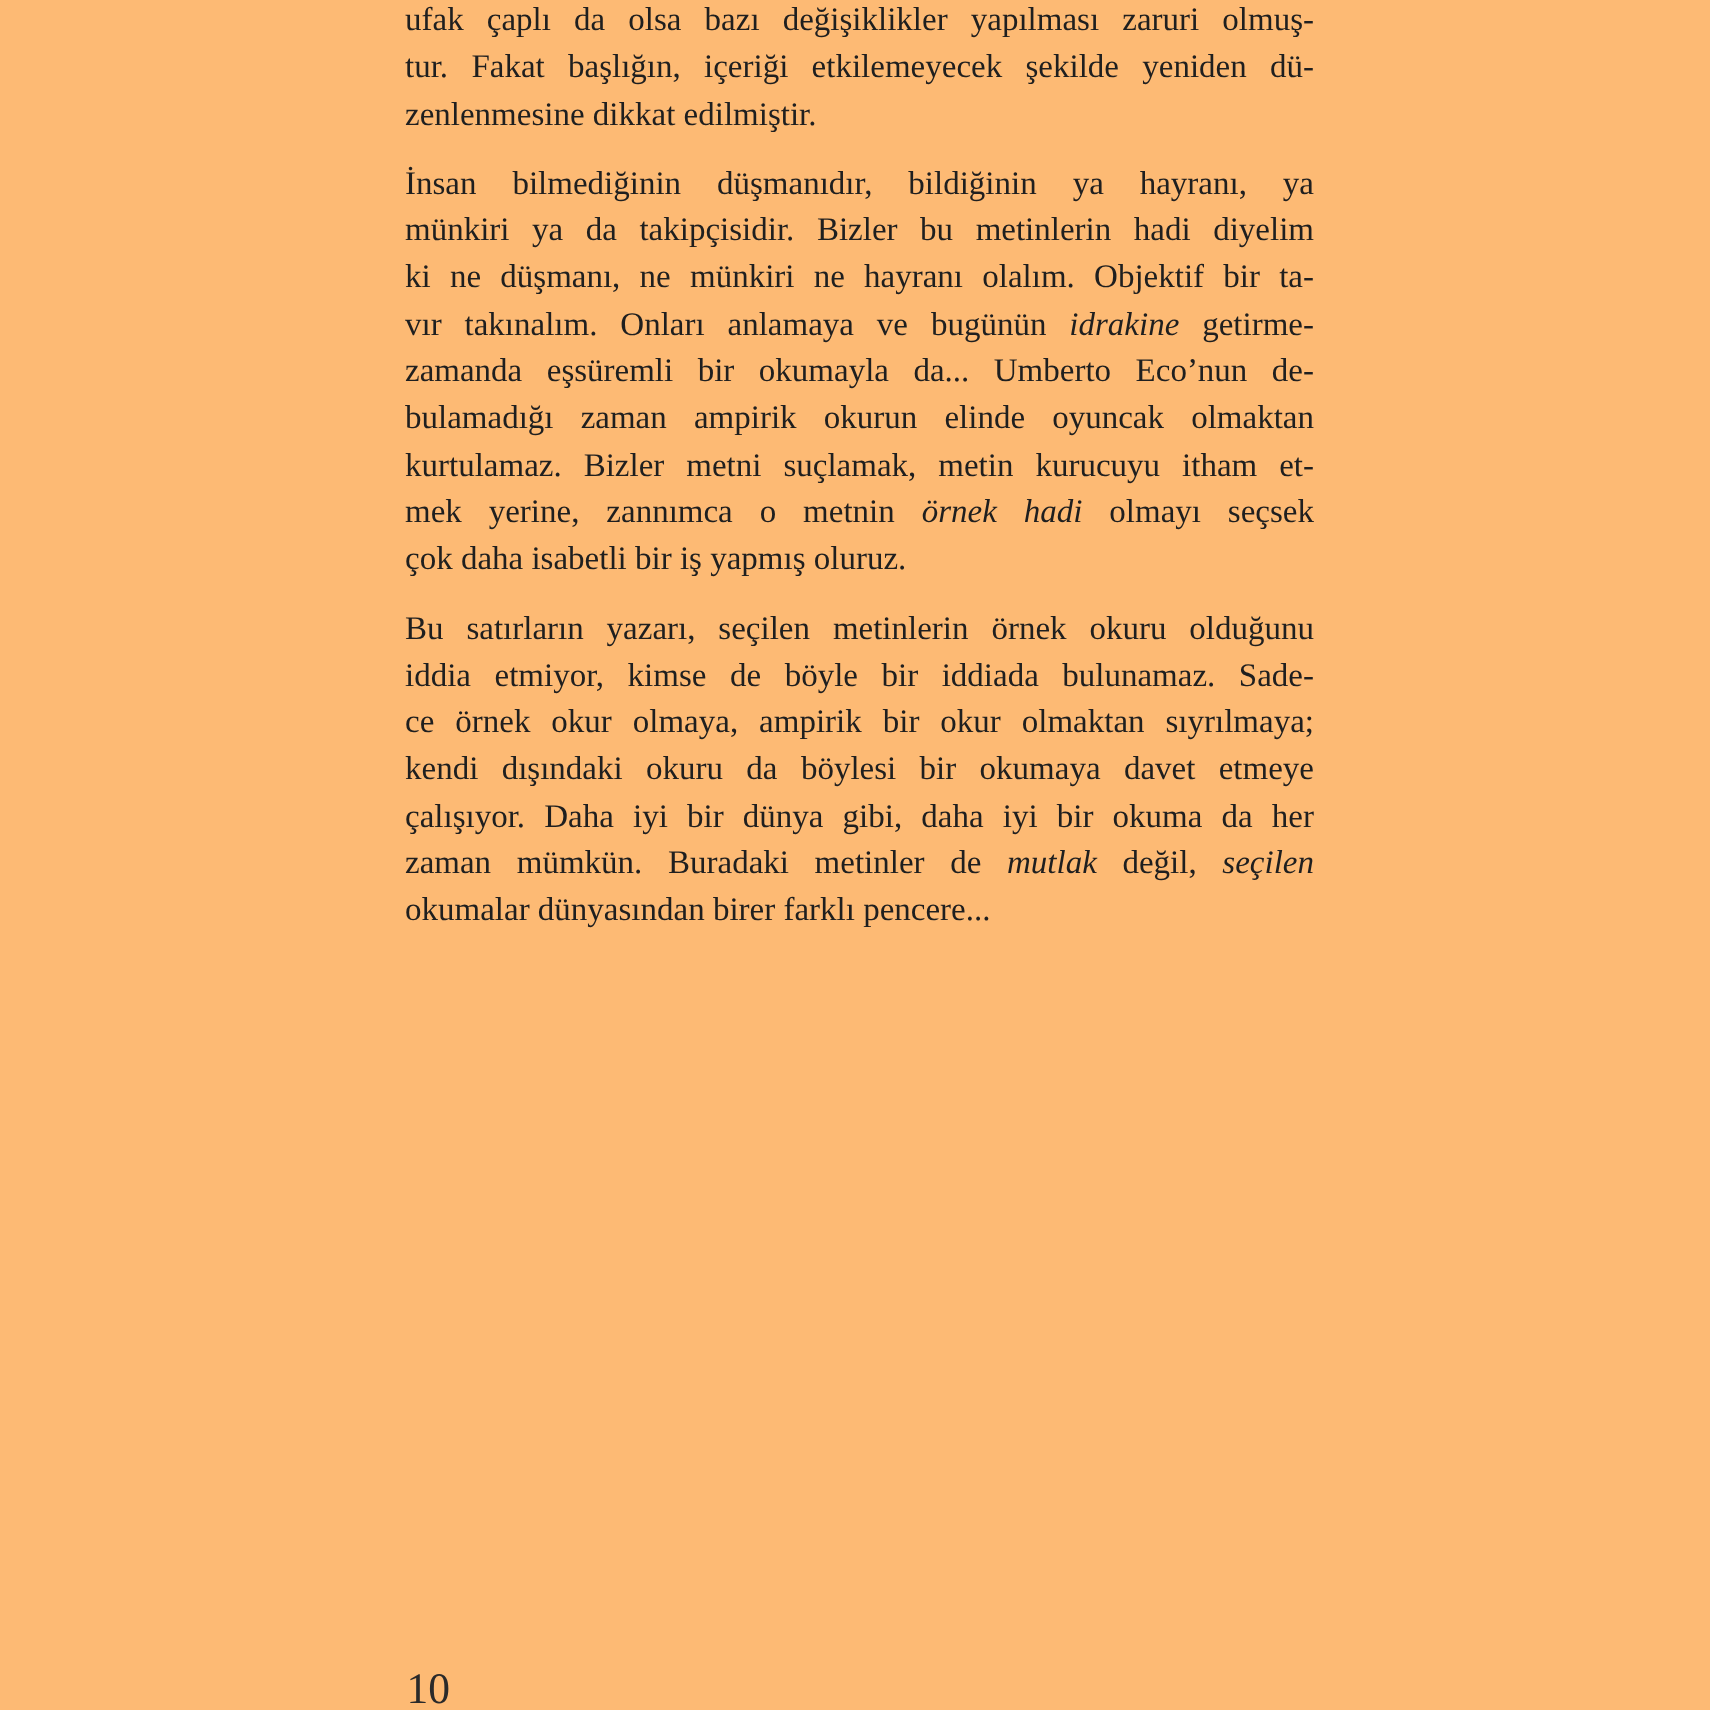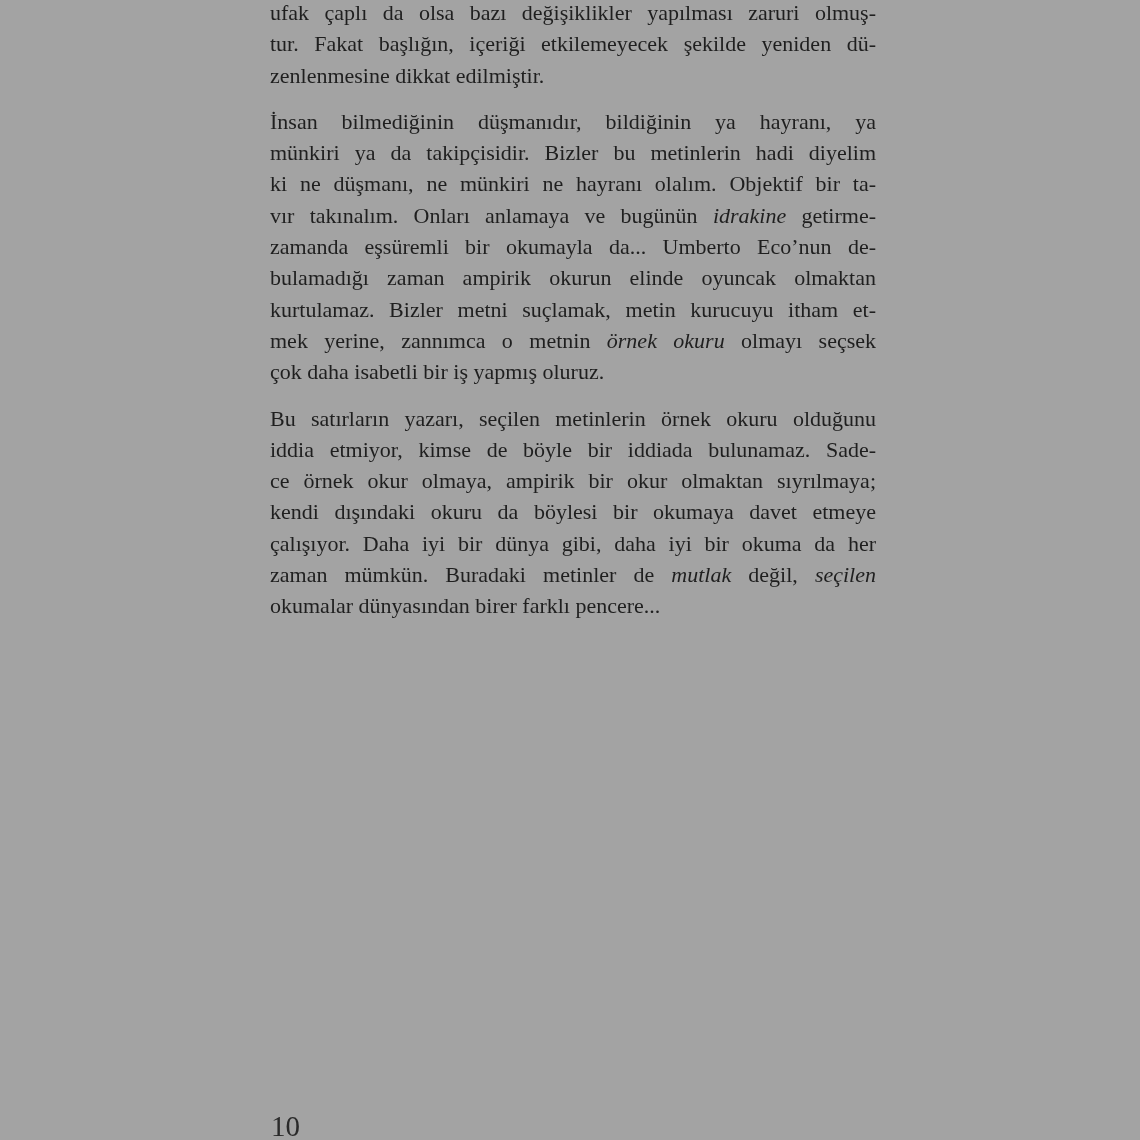--- a/index.html
+++ b/index.html
@@ -6,21 +6,21 @@
     margin: 0;
     padding: 0;
     width: 1140px;
     height: 1140px;
     background: #ffffff;
   }
   .page {
     position: relative;
     width: 1140px;
     height: 1140px;
-    background: #a3a3a3;
+    background: #fdba74;
     overflow: hidden;
     font-family: "Liberation Serif", serif;
     color: #1f1f1f;
   }
   .text-block {
     position: absolute;
     left: 270px;
     top: -3px;
     width: 606px;
     font-size: 22px;
@@ -59,21 +59,21 @@
         <div class="line last"><span>zenlenmesine dikkat edilmiştir.</span></div>
       </div>
       <div class="para">
         <div class="line"><span>İnsan bilmediğinin düşmanıdır, bildiğinin ya hayranı, ya</span></div>
         <div class="line"><span>münkiri ya da takipçisidir. Bizler bu metinlerin hadi diyelim</span></div>
         <div class="line"><span>ki ne düşmanı, ne münkiri ne hayranı olalım. Objektif bir ta-</span></div>
         <div class="line"><span>vır takınalım. Onları anlamaya ve bugünün </span><em>idrakine</em><span> getirme-</span></div>
         <div class="line"><span>zamanda eşsüremli bir okumayla da... Umberto Eco’nun de-</span></div>
         <div class="line"><span>bulamadığı zaman ampirik okurun elinde oyuncak olmaktan</span></div>
         <div class="line"><span>kurtulamaz. Bizler metni suçlamak, metin kurucuyu itham et-</span></div>
-        <div class="line"><span>mek yerine, zannımca o metnin </span><em>örnek okuru</em><span> olmayı seçsek</span></div>
+        <div class="line"><span>mek yerine, zannımca o metnin </span><em>örnek hadi</em><span> olmayı seçsek</span></div>
         <div class="line last"><span>çok daha isabetli bir iş yapmış oluruz.</span></div>
       </div>
       <div class="para">
         <div class="line"><span>Bu satırların yazarı, seçilen metinlerin örnek okuru olduğunu</span></div>
         <div class="line"><span>iddia etmiyor, kimse de böyle bir iddiada bulunamaz. Sade-</span></div>
         <div class="line"><span>ce örnek okur olmaya, ampirik bir okur olmaktan sıyrılmaya;</span></div>
         <div class="line"><span>kendi dışındaki okuru da böylesi bir okumaya davet etmeye</span></div>
         <div class="line"><span>çalışıyor. Daha iyi bir dünya gibi, daha iyi bir okuma da her</span></div>
         <div class="line"><span>zaman mümkün. Buradaki metinler de </span><em>mutlak</em><span> değil, </span><em>seçilen</em></div>
         <div class="line last"><span>okumalar dünyasından birer farklı pencere...</span></div>

